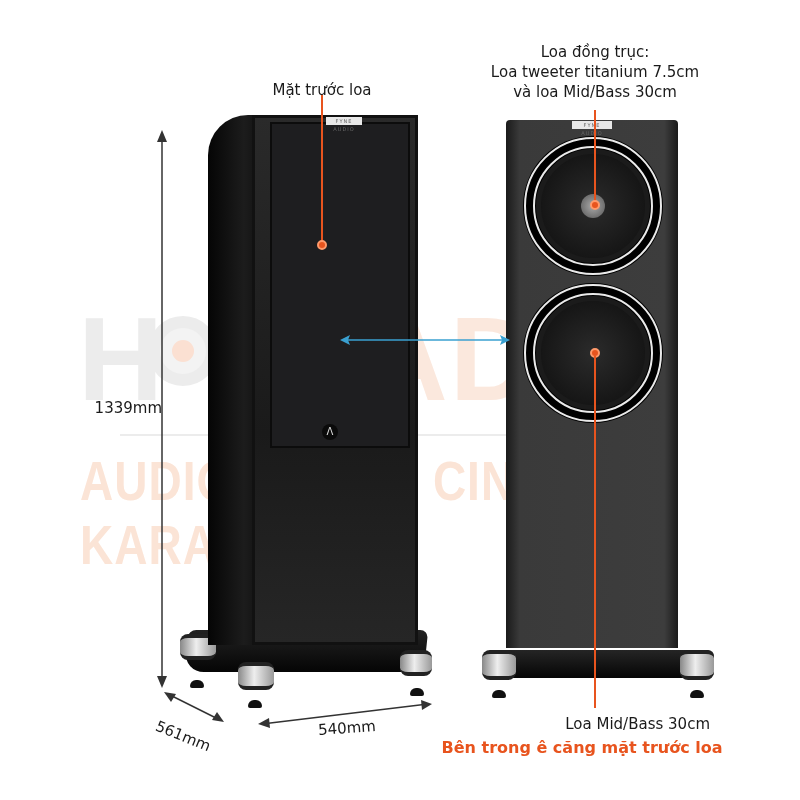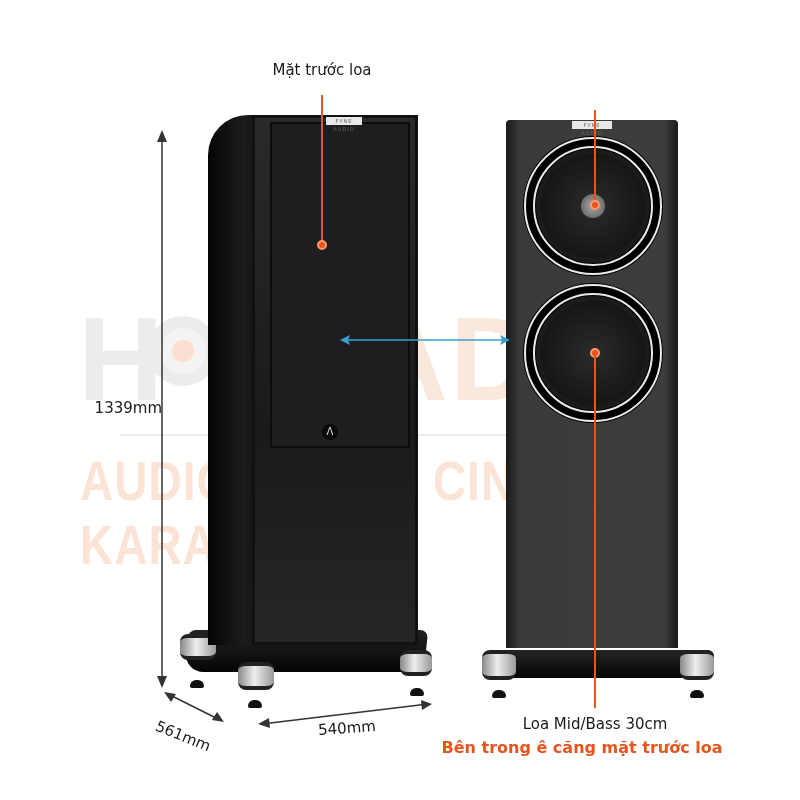--- a/index.html
+++ b/index.html
@@ -108,23 +108,26 @@
   <line x1="4" y1="4" x2="56" y2="30" stroke="#333" stroke-width="1.5"></line>
   <polygon points="0,2 12,4 7,12" fill="#333"></polygon>
   <polygon points="60,32 48,30 53,22" fill="#333"></polygon>
 </svg>
 <svg class="abs" style="left:258px;top:700px;" width="174" height="28">
   <line x1="4" y1="24" x2="170" y2="4" stroke="#333" stroke-width="1.5"></line>
   <polygon points="0,24 11,18 12,28" fill="#333"></polygon>
   <polygon points="174,4 163,0 164,10" fill="#333"></polygon>
 </svg>
 
-<div class="abs lbl" style="left:256px;top:60px;width:132px;">Mặt trước loa</div>
+<div class="abs lbl" style="left:256px;top:80px;width:132px;">Mặt trước loa</div>
 
 <div class="abs lbl" style="left:470px;top:42px;width:250px;">
+  <div>Loa đồng trục:</div>
+  <div>Loa tweeter titanium 7.5cm</div>
+  <div>và loa Mid/Bass 30cm</div>
 </div>
 
 <div class="abs lbl" style="left:82px;top:398px;width:80px;text-align:right;">1339mm</div>
 <div class="abs lbl" style="left:160px;top:716px;width:70px;transform:rotate(22deg);transform-origin:left top;text-align:left;">561mm</div>
 <div class="abs lbl" style="left:312px;top:718px;width:70px;transform:rotate(-4deg);">540mm</div>
 
-<div class="abs lbl" style="left:480px;top:714px;width:230px;">Loa Mid/Bass 30cm</div>
+<div class="abs lbl" style="left:480px;top:714px;width:230px;text-align:right;">Loa Mid/Bass 30cm</div>
 <div class="abs lbl lbl-orange" style="left:432px;top:738px;width:300px;">Bên trong ê căng mặt trước loa</div>
 
 </body></html>

